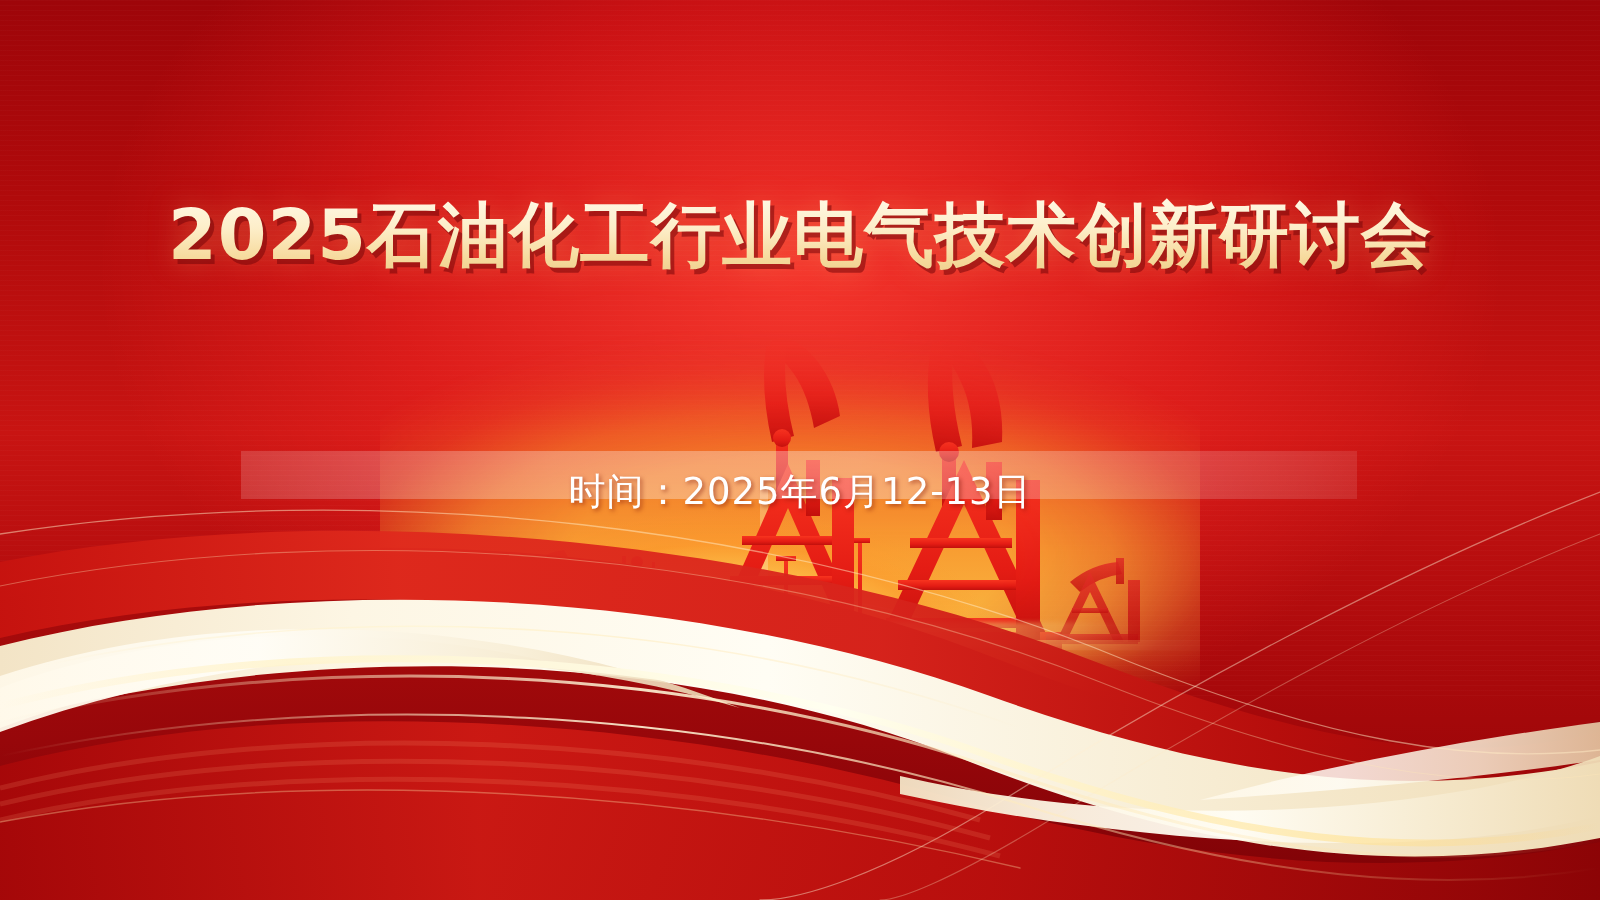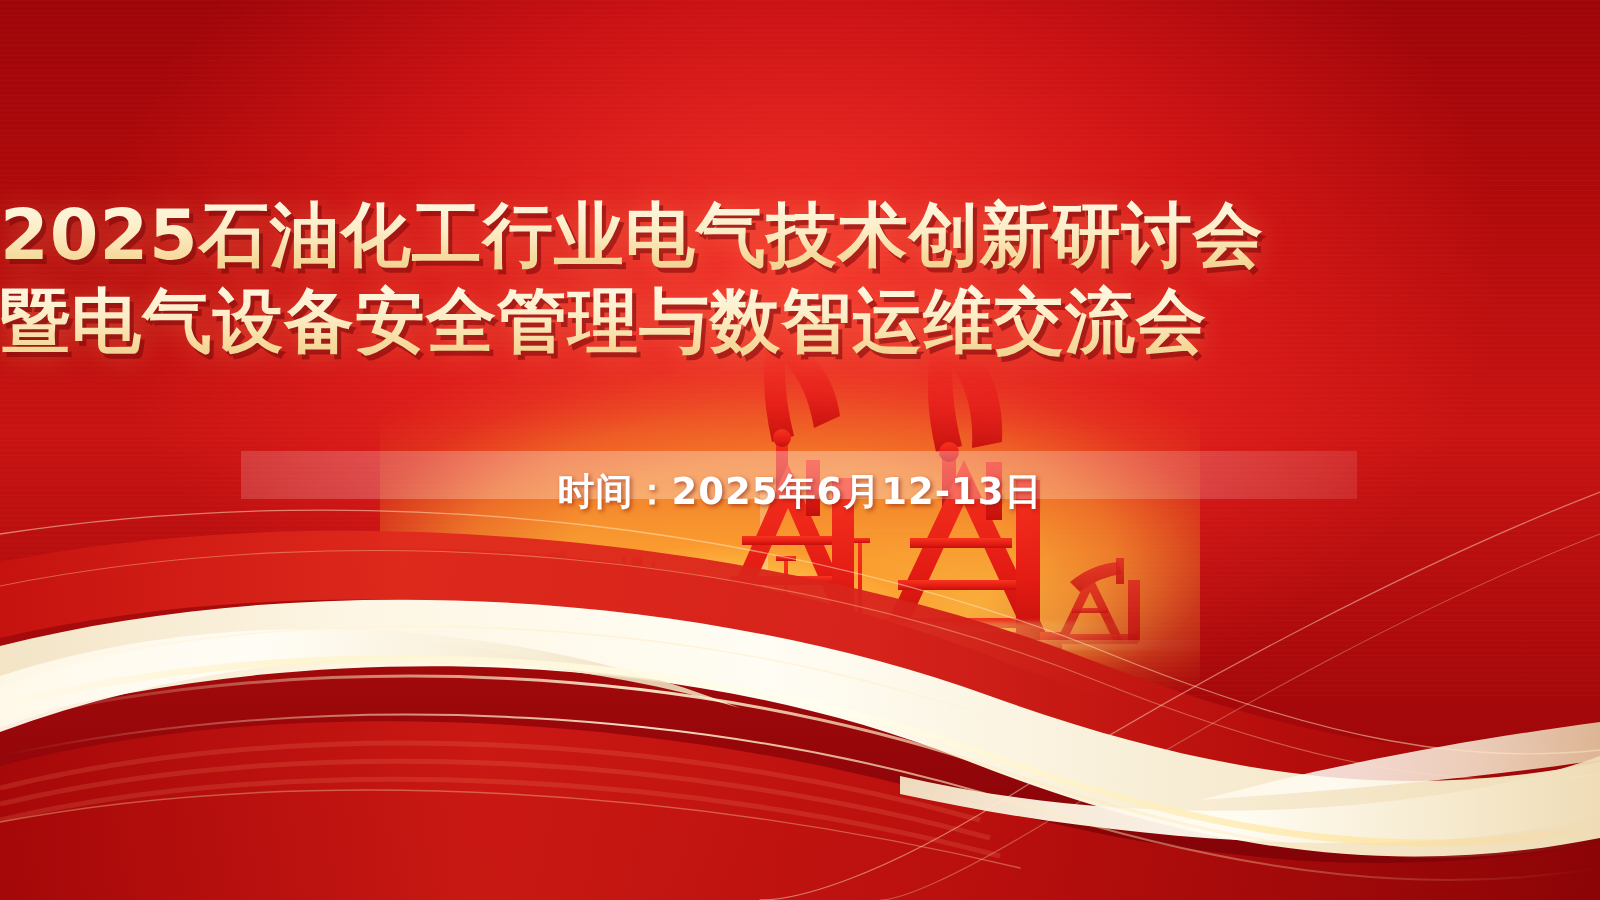--- a/index.html
+++ b/index.html
@@ -53,21 +53,21 @@
     filter:blur(2px);
   }
 
   
   .waves{ position:absolute; left:0; top:470px; width:1600px; height:430px; }
   .waves svg{ width:100%; height:100%; display:block; }
 
   
   .title-wrap{
     position:absolute; left:0; top:192px; width:1600px;
-    z-index:40;
+    text-align:center; z-index:40;
   }
   .title-line{
     font-family:"DejaVu Sans","Liberation Sans",sans-serif;
     font-weight:700;
     font-size:70px;
     line-height:86px;
     letter-spacing:1px;
     color:#fbe7bb;
     background:linear-gradient(180deg,#fffaea 0%, #fdeec9 42%, #f6d99b 78%, #eccd8c 100%);
     -webkit-background-clip:text;
@@ -83,21 +83,21 @@
     background:linear-gradient(90deg, rgba(255,255,255,0.16) 0%, rgba(255,255,255,0.30) 28%, rgba(255,255,255,0.33) 55%, rgba(255,255,255,0.20) 82%, rgba(255,255,255,0.10) 100%);
     z-index:45;
   }
   .infotext{
     position:absolute; left:0; top:427px; width:1600px; height:96px;
     display:flex; align-items:center; justify-content:center;
     gap:86px; z-index:50;
   }
   .infotext span{
     font-family:"DejaVu Sans","Liberation Sans",sans-serif;
-    font-size:37px; font-weight:700; color:#ffffff; letter-spacing:1px;
+    font-size:37px; font-weight:400; color:#ffffff; letter-spacing:1px;
     text-shadow:2px 2px 4px rgba(130,20,10,0.55);
     white-space:nowrap;
     margin-top:34px;
   }
 </style>
 </head>
 <body>
 
 <div id="banner">
 
@@ -296,21 +296,20 @@
       <g fill="none" stroke="rgba(255,160,120,0.16)" stroke-width="5">
         <path d="M0 318 C 300 244, 680 266, 980 350"></path>
         <path d="M0 334 C 300 262, 690 286, 990 368"></path>
         <path d="M0 350 C 300 280, 700 306, 1000 386"></path>
       </g>
     </svg>
   </div>
 
   <div class="title-wrap">
     <div class="title-line">2025石油化工行业电气技术创新研讨会</div>
-    <div class="title-line">暨电气设备安全管理与数智运维交流会</div>
   </div>
 
   <div class="infobar"></div>
   <div class="infotext">
     <span>时间：2025年6月12-13日</span>
   </div>
 
 </div>
 
 </body></html>

